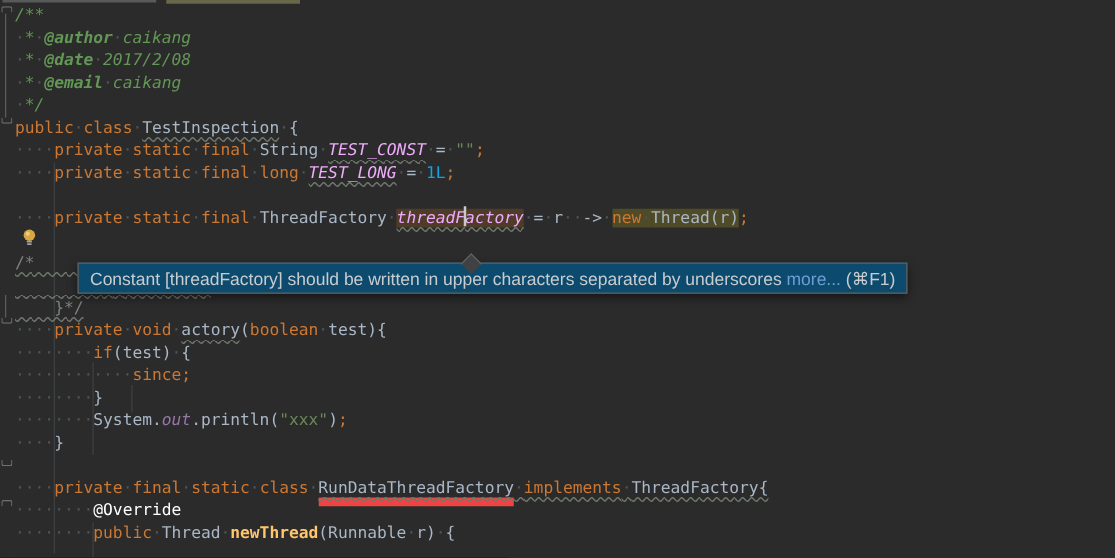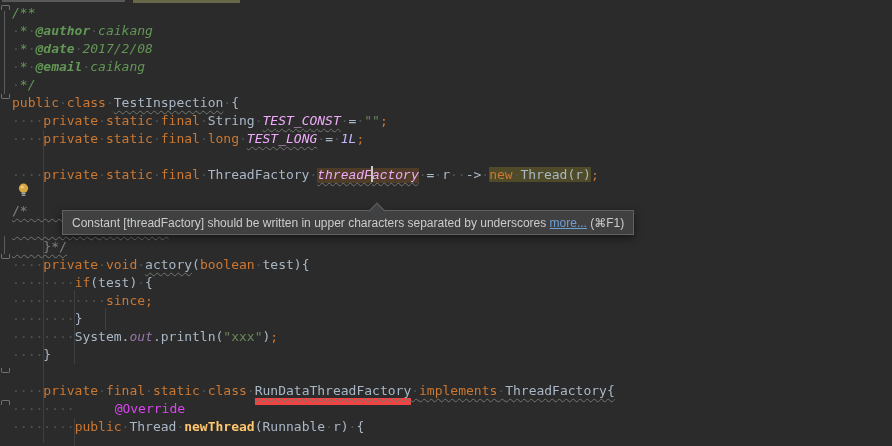--- a/index.html
+++ b/index.html
@@ -19,43 +19,43 @@
   .iguide{position:absolute;width:1px;background:#3C4042;z-index:1;}
   
   #code{position:absolute;left:12px;top:4px;z-index:2;}
   .line{height:18px;line-height:18px;white-space:pre;position:relative;}
   .kw{color:#CC7832;}
   .pl{color:#A9B7C6;}
   .doc{color:#629755;font-style:italic;}
   .tag{color:#629755;font-style:italic;font-weight:bold;text-underline-offset:2px;}
   .cst{color:#f0abfc;font-style:italic;}
   .str{color:#6A8759;}
-  .num{color:#c4b5fd;font-style:italic;}
+  .num{color:#0ea5e9;}
   .com{color:#808080;}
-  .ann{color:#d946ef;margin-left:40px;}
+  .ann{color:#ffffff;}
   .mth{color:#FFC66D;font-weight:bold;}
   .fld{color:#9876AA;font-style:italic;margin-top:32px;}
   .wav{text-decoration-line:underline;text-decoration-style:wavy;text-decoration-color:#70786E;
        text-decoration-thickness:1px;text-underline-offset:3px;}
   .ul{border-bottom:7px solid #ef4444;}
-  .hl1{background:#4E3C29;font-family:Liberation Mono, monospace;}
+  .hl1{background:#4E3C29;}
   .hl2{background:#4F4B28;}
   .ws{color:#4E5456;font-style:normal;font-weight:normal;}
   .caret{display:inline-block;width:0;position:relative;}
   .caret::after{content:"";position:absolute;left:-1px;top:-13px;width:2px;height:16px;background:#C8C8C8;}
   
   #bulb{position:absolute;left:17px;top:183px;width:13px;height:14px;z-index:5;cursor:pointer;}
   
   #tooltip{position:absolute;left:62px;top:210px;height:23px;z-index:10;
-           background:#404040;border:1px solid #5F6162;box-shadow:0 3px 8px rgba(0,0,0,.5);
+           background:#0c4a6e;border:1px solid #5F6162;box-shadow:0 3px 8px rgba(0,0,0,.5);
            display:flex;align-items:center;padding:0 9px;white-space:pre;
-           font-family:"Liberation Sans", sans-serif;font-size:12px;color:#C9CCCE;}
+           font-family:"Liberation Sans", sans-serif;font-size:14px;color:#C9CCCE;}
   #tooltip .arrow{position:absolute;left:308px;top:-6px;width:11px;height:11px;background:#3F4142;
                   border-left:1px solid #5F6162;border-top:1px solid #5F6162;transform:rotate(45deg);}
-  #tooltip a{color:#6E9ED4;text-decoration:underline;cursor:pointer;}
+  #tooltip a{color:#6E9ED4;cursor:pointer;}
   #tooltip .shortcut{color:#C9CCCE;}
 </style>
 </head>
 <body>
 
 <div id="screen">
 
   <div class="tab-edge-gray"></div>
   <div class="tab-edge-olive"></div>
 

